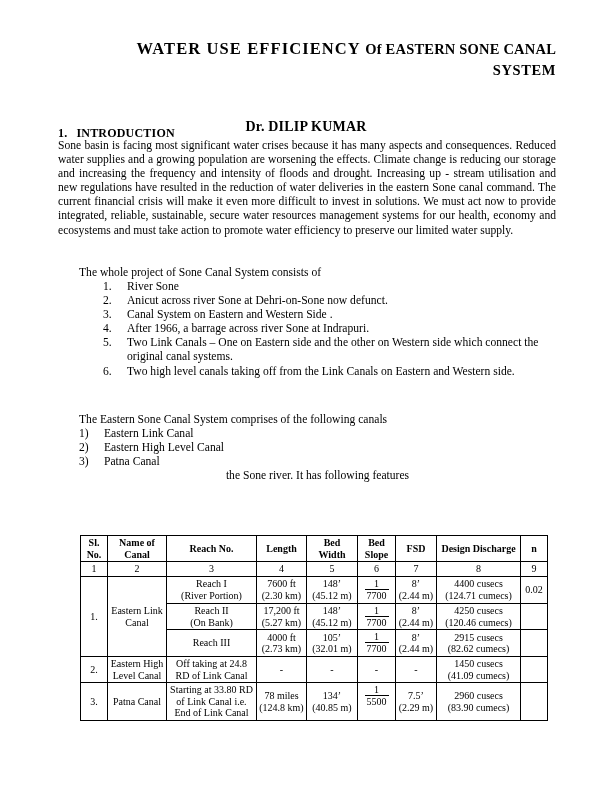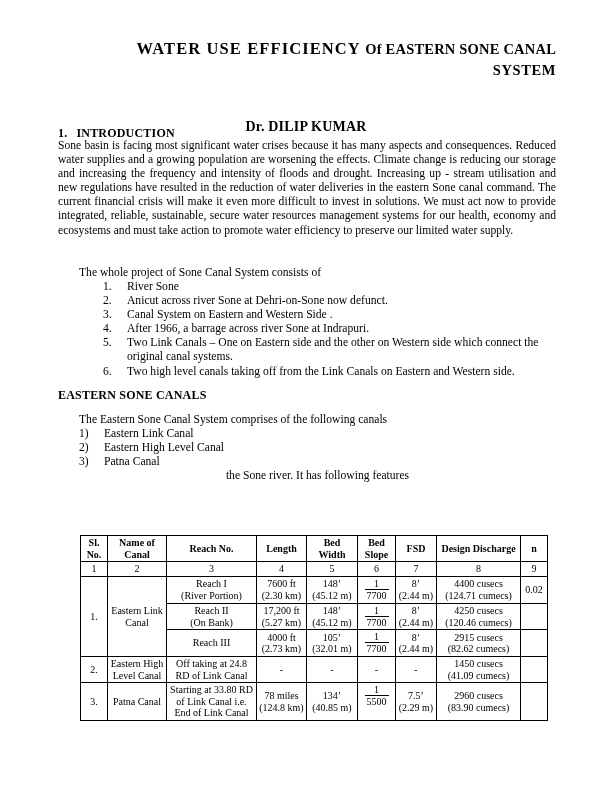--- a/index.html
+++ b/index.html
@@ -214,21 +214,20 @@
 
   <ul class="numlist" id="project-list">
     <li><span class="mk">1.</span><span>River Sone</span></li>
     <li><span class="mk">2.</span><span>Anicut across river Sone at Dehri-on-Sone now defunct.</span></li>
     <li><span class="mk">3.</span><span>Canal System on Eastern and Western Side .</span></li>
     <li><span class="mk">4.</span><span>After 1966, a barrage across river Sone at Indrapuri.</span></li>
     <li><span class="mk">5.</span><span>Two Link Canals – One on Eastern side and the other on Western side which connect the original canal systems.</span></li>
     <li><span class="mk">6.</span><span>Two high level canals taking off from the Link Canals on Eastern and Western side.</span></li>
   </ul>
 
-  <div class="sec-head" id="east-head">EASTERN SONE CANALS</div>
 
   <div id="east-intro">
     <div>The Eastern Sone Canal System comprises of the following canals</div>
     <ul class="plist">
       <li><span class="mk">1)</span><span>Eastern Link Canal</span></li>
       <li><span class="mk">2)</span><span>Eastern High Level Canal</span></li>
       <li><span class="mk">3)</span><span>Patna Canal</span></li>
     </ul>
     <div id="east-tail">
       <div class="lastline">the Sone river. It has following features</div>

